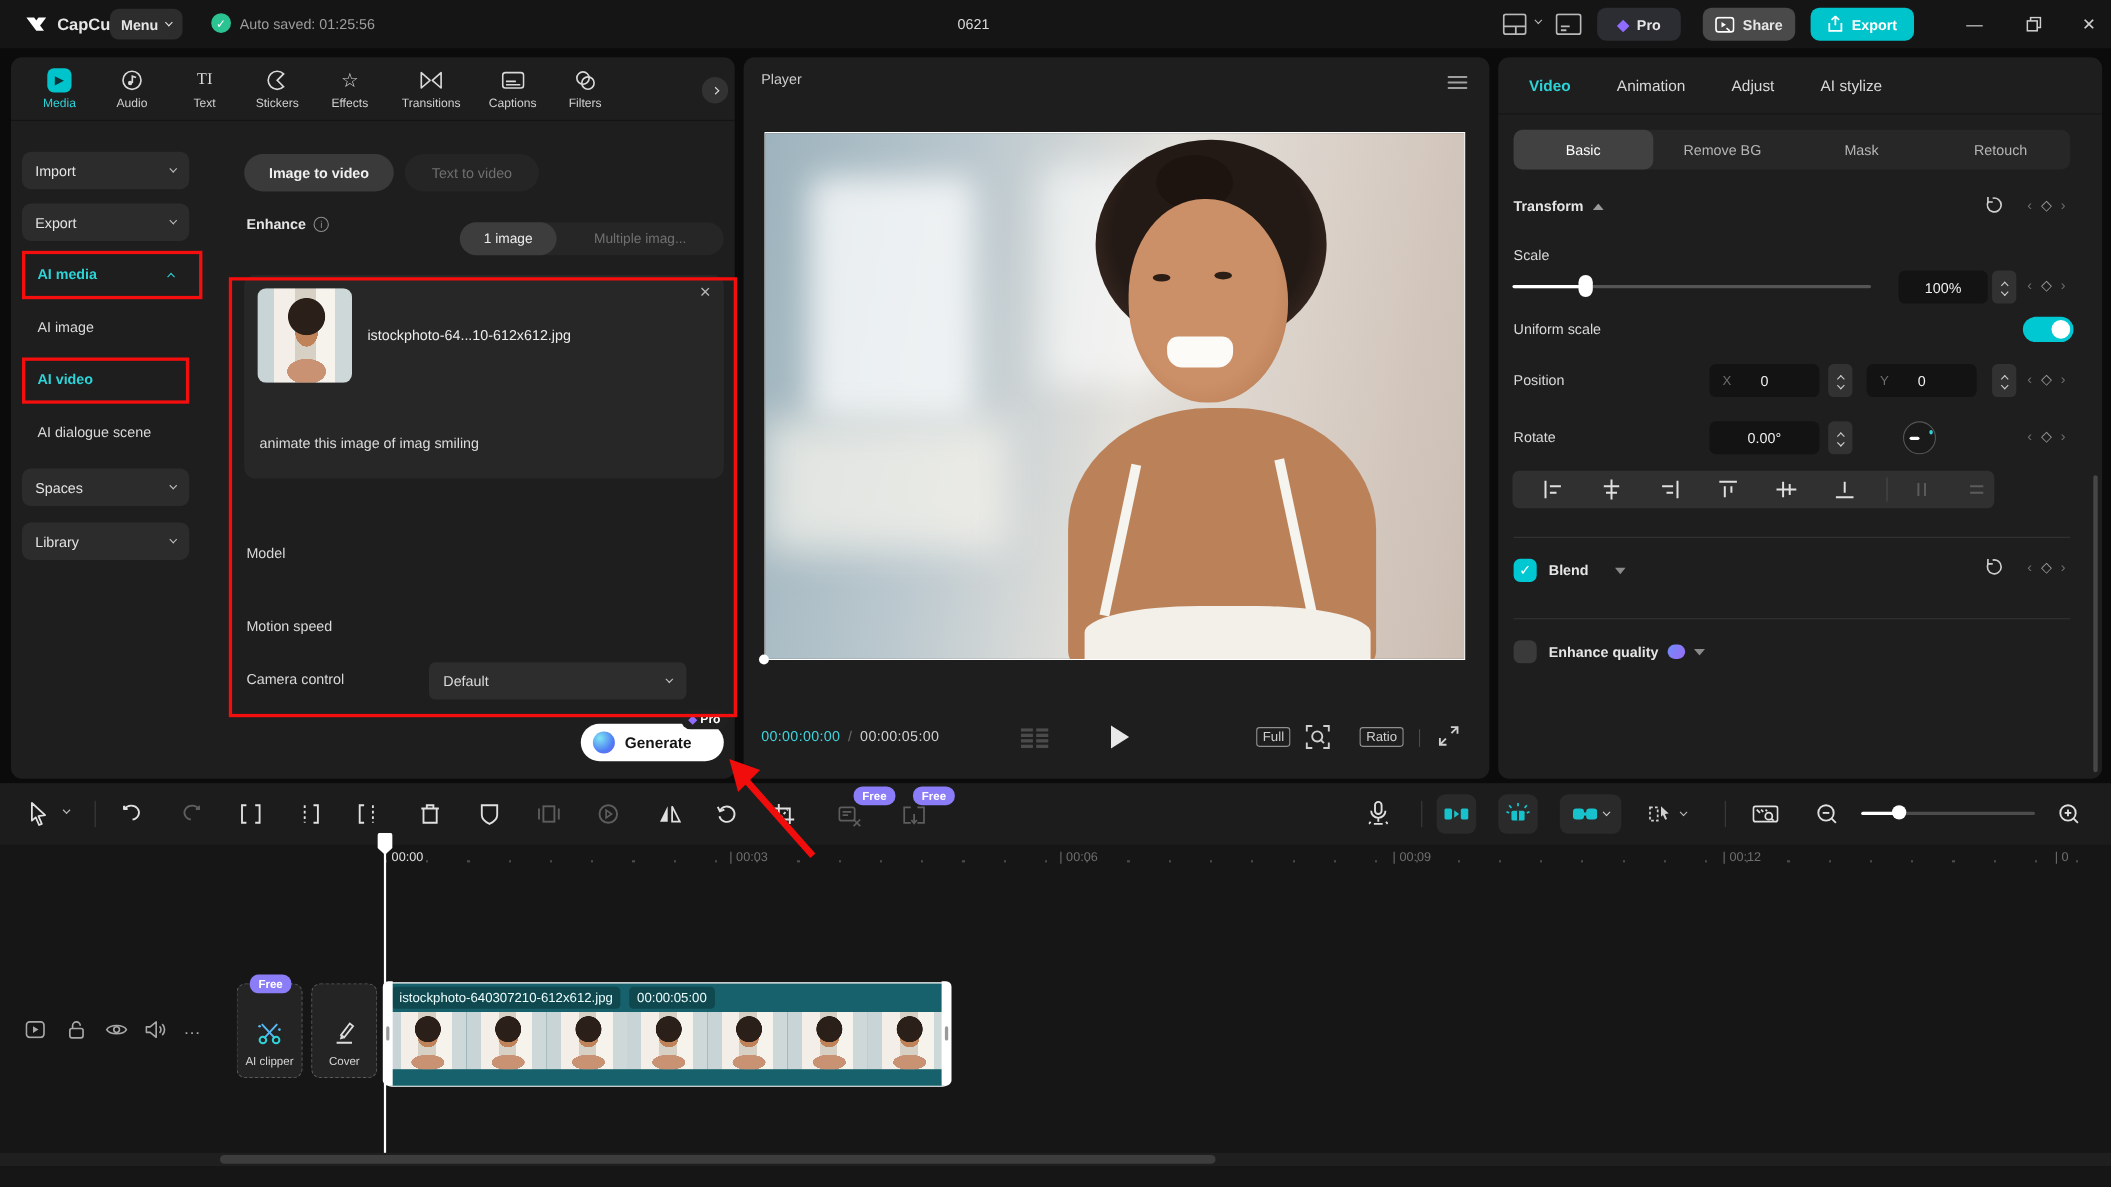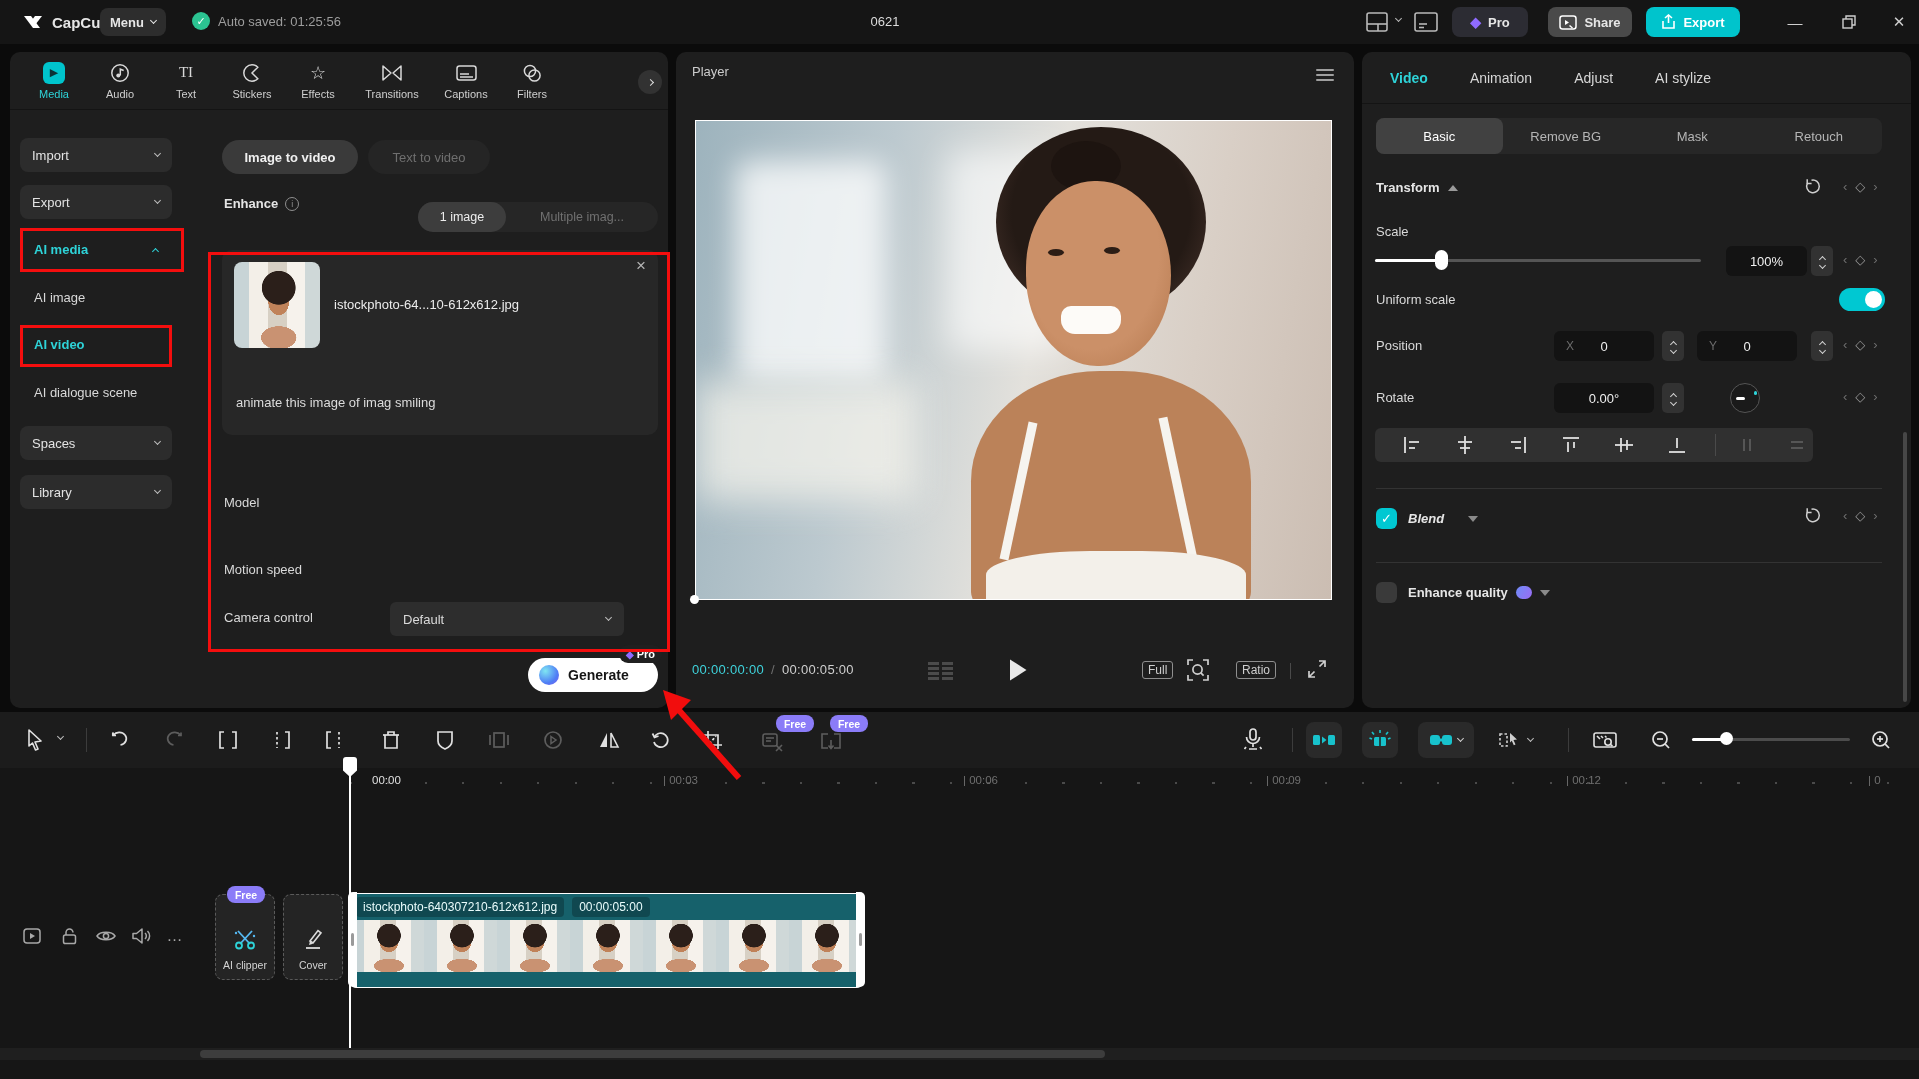--- a/index.html
+++ b/index.html
@@ -563,21 +563,21 @@
           <line x1="4" y1="13" x2="16" y2="13"></line>
         </g>
       </svg>
   </div>
 
   <div class="divline" style="top:436px;"></div>
 
   <div class="checkbox on" style="left:14px; top:456px;">
       <span>✓</span>
     </div>
-  <div class="abs row" style="left:46px; top:459px; gap:24px;font-style:italic;">
+  <div class="abs row" style="left:46px; top:459px; gap:24px;">
     <span style="font-size:13px; font-weight:700;">Blend</span>
     <svg width="10" height="6" viewBox="0 0 10 6">
         <path d="M0 0 L5 6 L10 0 z" fill="#8a8a8a"></path>
       </svg>
   </div>
   <div class="abs" style="left:440px; top:454px;">
     <svg width="19" height="19" viewBox="0 0 19 19">
         <path d="M5.2 2.2 v4.4 h4.4" fill="none" stroke="#cfcfcf" stroke-width="1.5"></path>
         <path d="M5.5 6.2 A6.3 6.3 0 1 0 9.5 3.2" fill="none" stroke="#cfcfcf" stroke-width="1.5"></path>
       </svg>
@@ -794,21 +794,21 @@
           <circle cx="9" cy="9" r="7" fill="none" stroke="#e0e0e0" stroke-width="1.7"></circle>
           <line x1="6" y1="9" x2="12" y2="9" stroke="#e0e0e0" stroke-width="1.7"></line>
           <line x1="9" y1="6" x2="9" y2="12" stroke="#e0e0e0" stroke-width="1.7"></line>
           <line x1="14.2" y1="14.2" x2="18" y2="18" stroke="#e0e0e0" stroke-width="1.7"></line>
         </svg>
     </div>
   </div>
 </div>
 
 <div class="ruler-dots"></div>
-<div class="rlabel" style="left:372px; color:#e0e0e0;">00:00</div>
+<div class="rlabel" style="left:356px; color:#e0e0e0;">00:00</div>
 <div class="rlabel" style="left:663px;">| 00:03</div>
 <div class="rlabel" style="left:963px;">| 00:06</div>
 <div class="rlabel" style="left:1266px;">| 00:09</div>
 <div class="rlabel" style="left:1566px;">| 00:12</div>
 <div class="rlabel" style="left:1868px;">| 0</div>
 
 <div class="gutter-ic" style="left:21px;">
   <svg width="18" height="16" viewBox="0 0 18 16">
       <rect x="1" y="1" width="16" height="14" rx="3" fill="none" stroke="#a8a8a8" stroke-width="1.5"></rect>
       <path d="M7 5 l5 3 -5 3 z" fill="#a8a8a8"></path>

